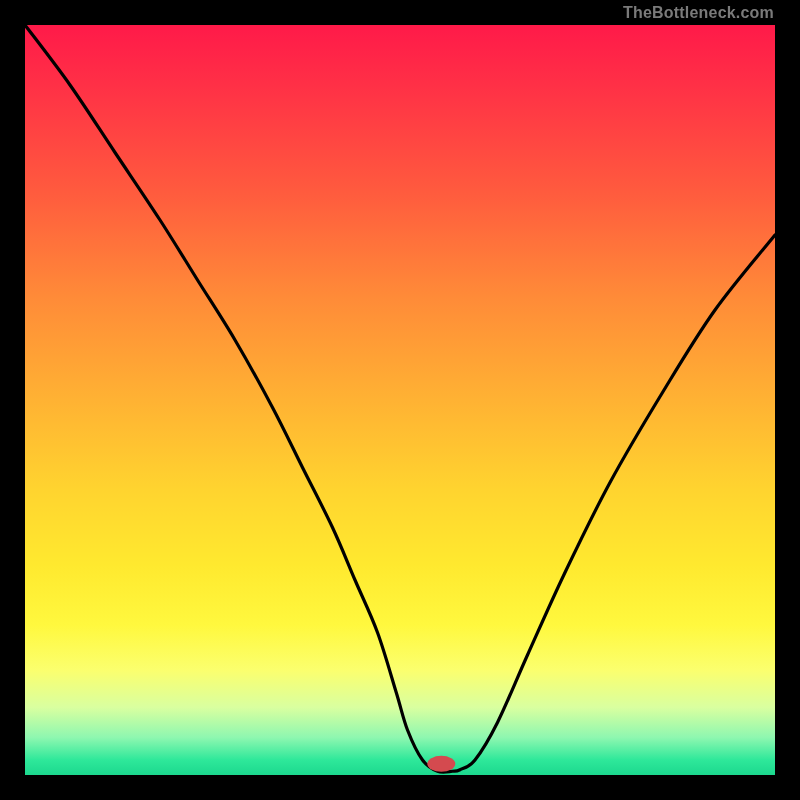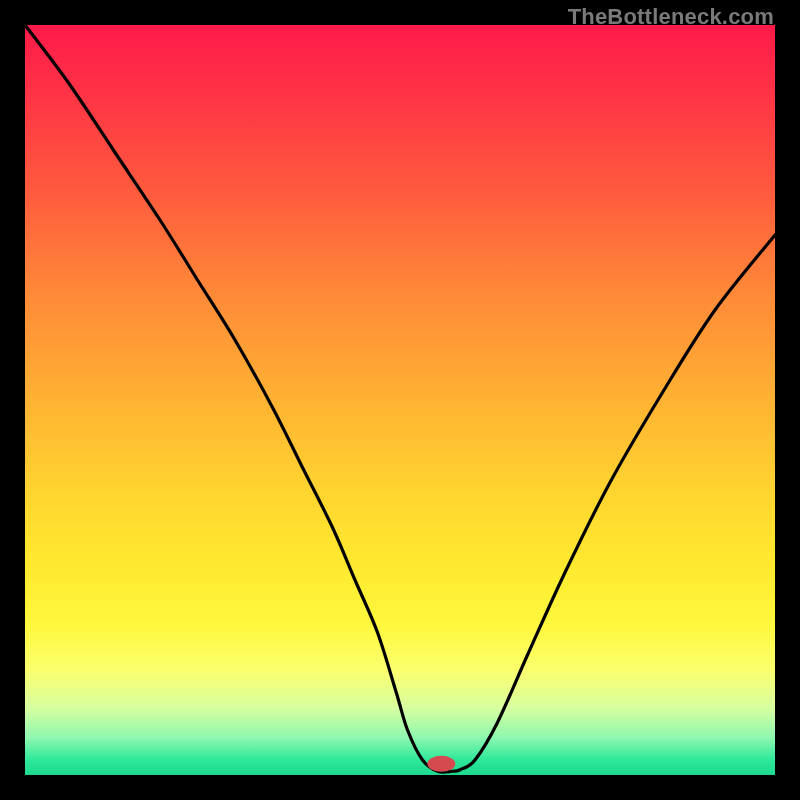--- a/index.html
+++ b/index.html
@@ -48,21 +48,21 @@
     top: 0;
     width: 750px;
     height: 750px;
     overflow: visible;
   }
   .watermark {
     position: absolute;
     top: 4px;
     right: 26px;
     color: #7a7a7a;
-    font-size: 22px;
+    font-size: 16px;
     font-weight: 600;
     letter-spacing: 0.2px;
     user-select: none;
   }
 </style>
 </head>
 <body>
 
 <div class="frame">
   <div class="plot">

